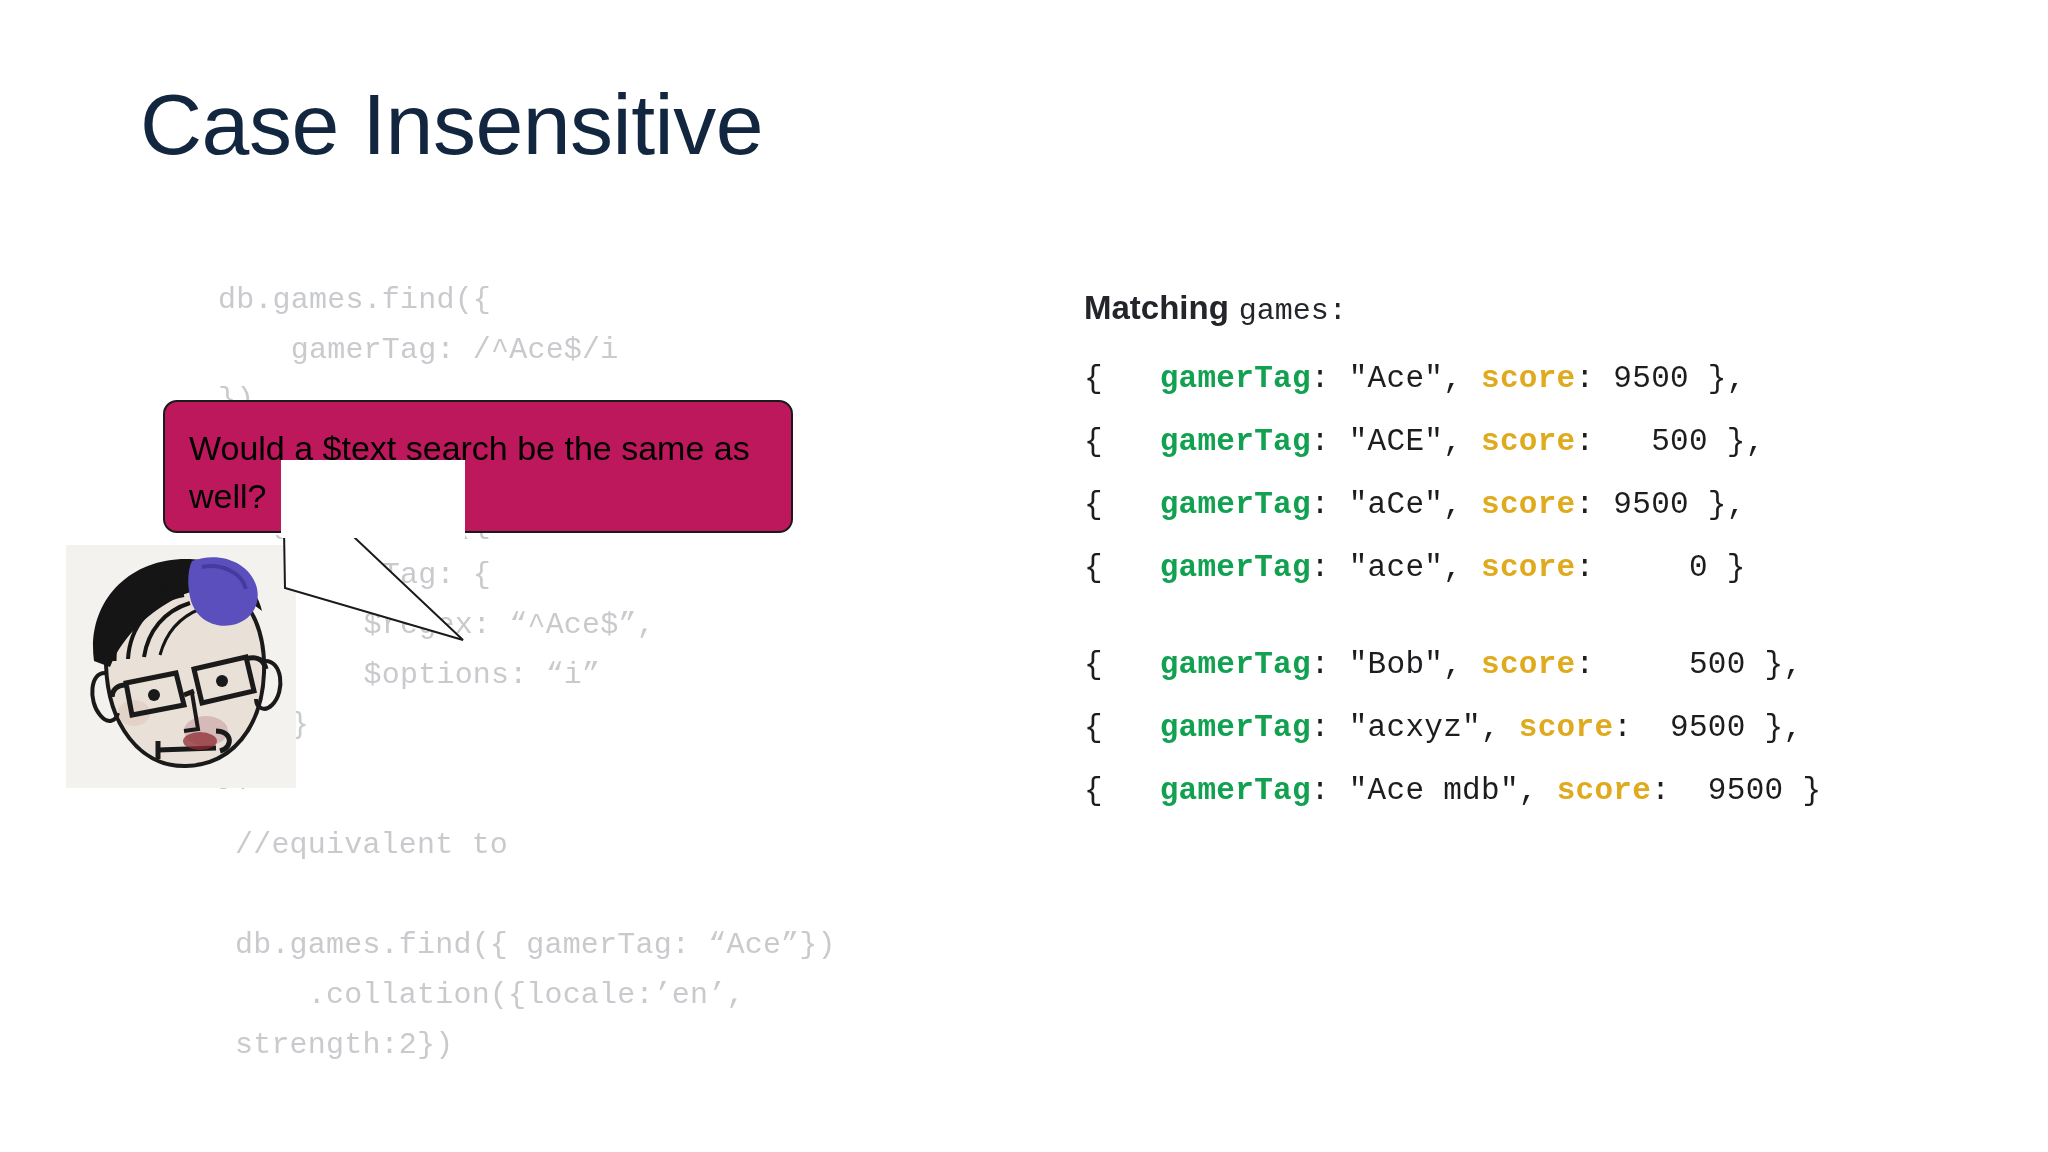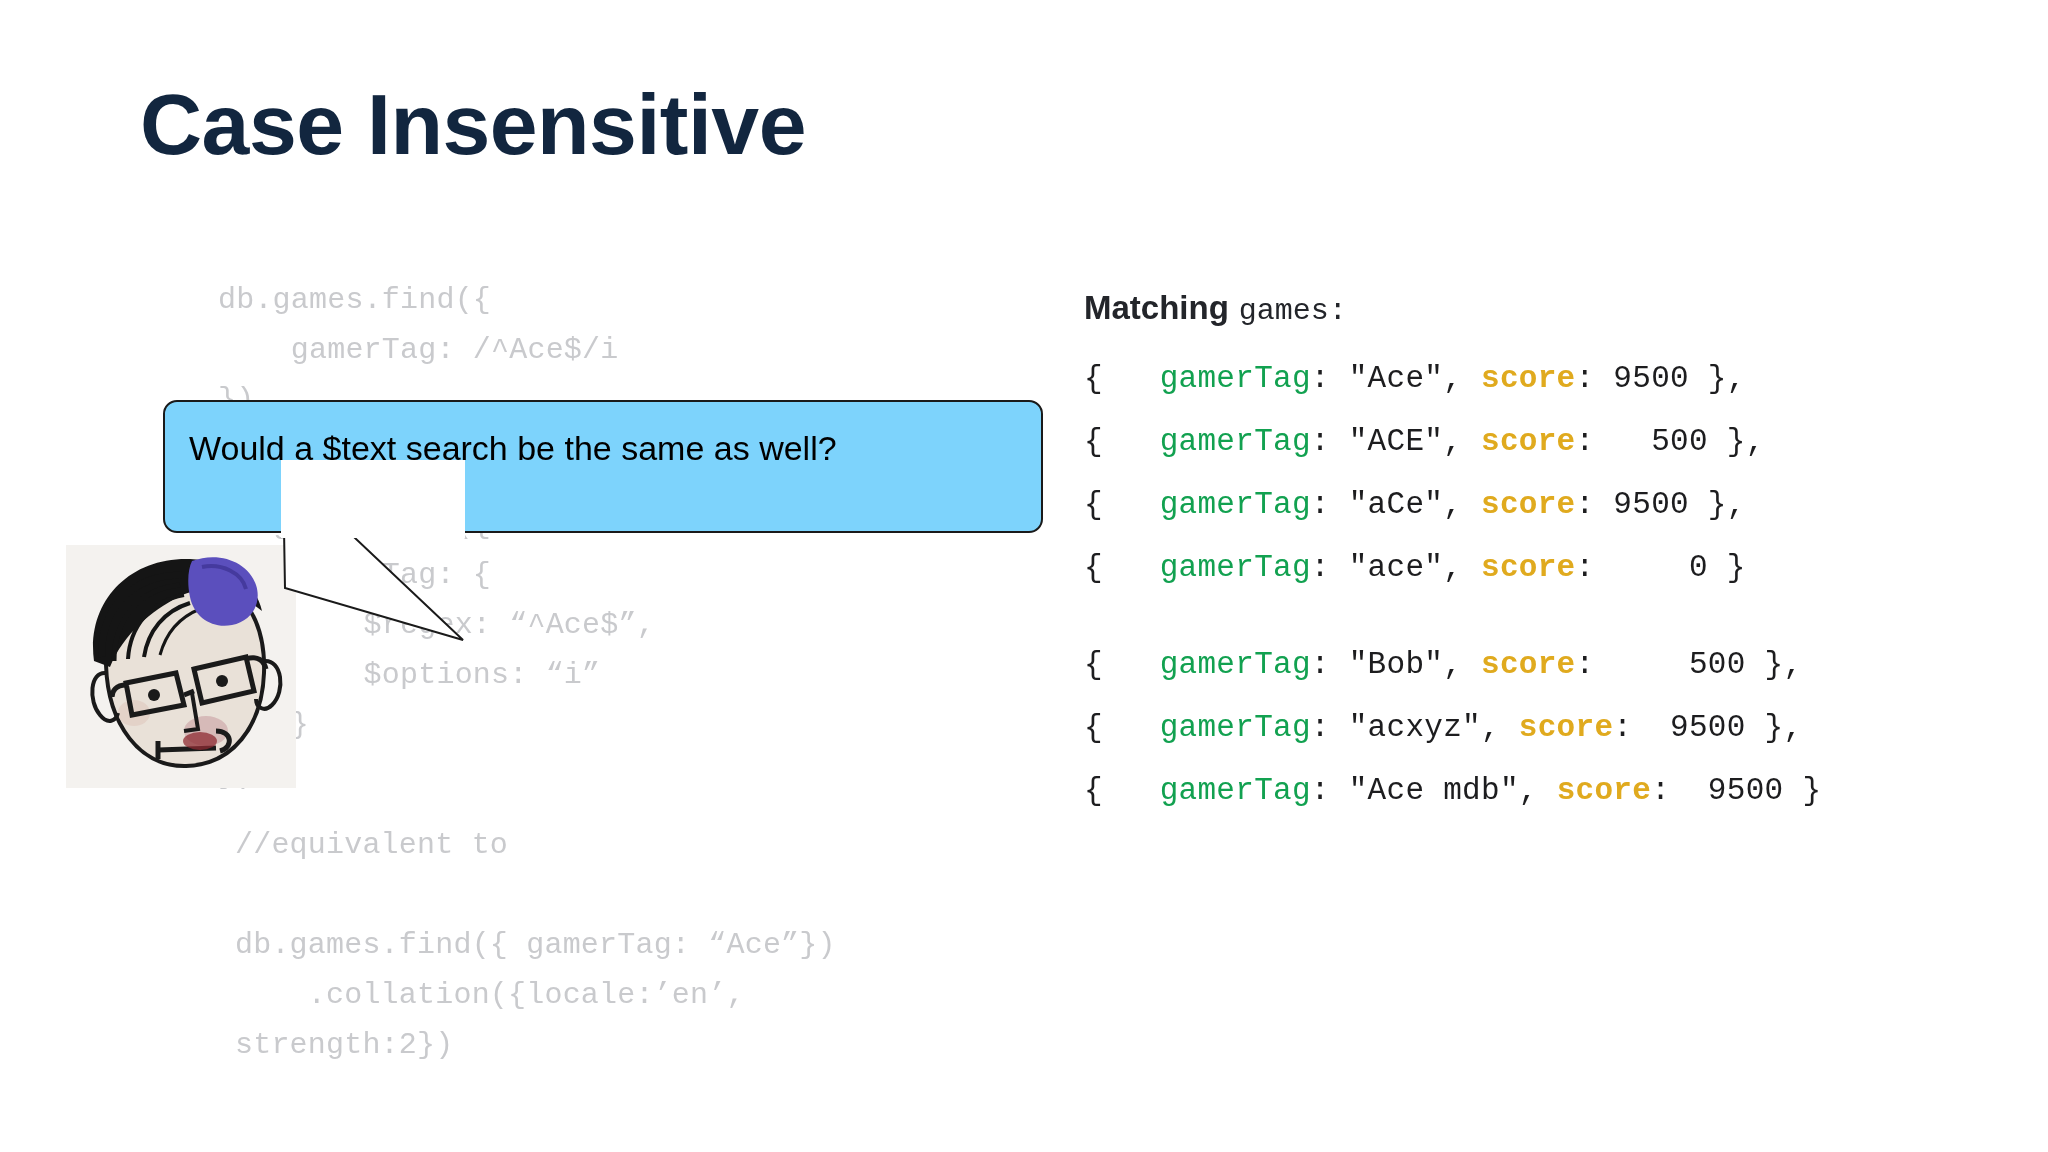--- a/index.html
+++ b/index.html
@@ -19,21 +19,21 @@
     background: #ffffff;
     overflow: hidden;
   }
 
   
   #page-title {
     position: absolute;
     left: 140px;
     top: 78px;
     font-family: "Liberation Sans", sans-serif;
-    font-weight: bold;
+    font-weight: normal;
     font-size: 86px;
     letter-spacing: -0.5px;
     color: #12263f;
     line-height: 1.08;
     white-space: nowrap;
   }
 
   
   .code-block {
     position: absolute;
@@ -46,24 +46,24 @@
   }
   #code-top    { left: 218px; top: 275px; }
   #code-middle { left: 218px; top: 500px; }
   #code-bottom { left: 235px; top: 820px; }
 
   
   #speech-bubble {
     position: absolute;
     left: 163px;
     top: 400px;
-    width: 880px;
+    width: 630px;
     height: 133px;
     box-sizing: border-box;
-    background: #7dd3fc;
+    background: #be185d;
     border: 2px solid #1a1a1a;
     border-radius: 14px;
     z-index: 30;
   }
   #speech-bubble-text {
     position: absolute;
     left: 24px;
     top: 22px;
     right: 16px;
     font-family: "Liberation Sans", sans-serif;
@@ -116,21 +116,21 @@
     margin-left: 10px;
   }
   .doc-line {
     font-family: "Liberation Mono", "DejaVu Sans Mono", monospace;
     font-size: 31px;
     line-height: 63px;
     color: #1d1d1f;
     white-space: pre;
     letter-spacing: 0.3px;
   }
-  .k-field { color: #12a150; font-weight: normal; }
+  .k-field { color: #12a150; font-weight: bold; }
   .k-score { color: #e0aa1e; font-weight: bold; text-align: center; }
   .k-plain { color: #1d1d1f; }
   #non-matching-section { margin-top: 34px; }
 </style>
 </head>
 <body>
 
 <div id="slide">
 
   <div id="page-title">Case Insensitive</div>

